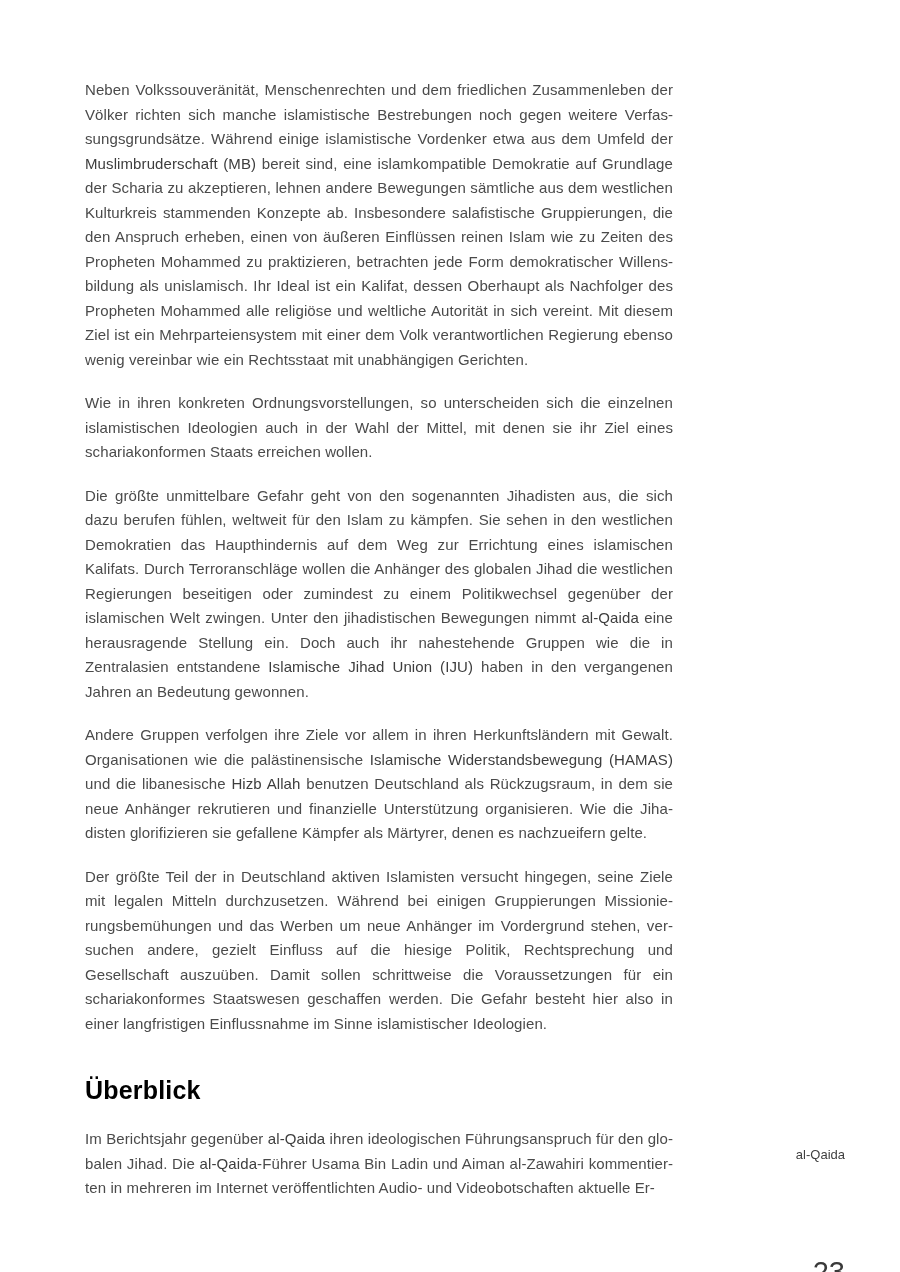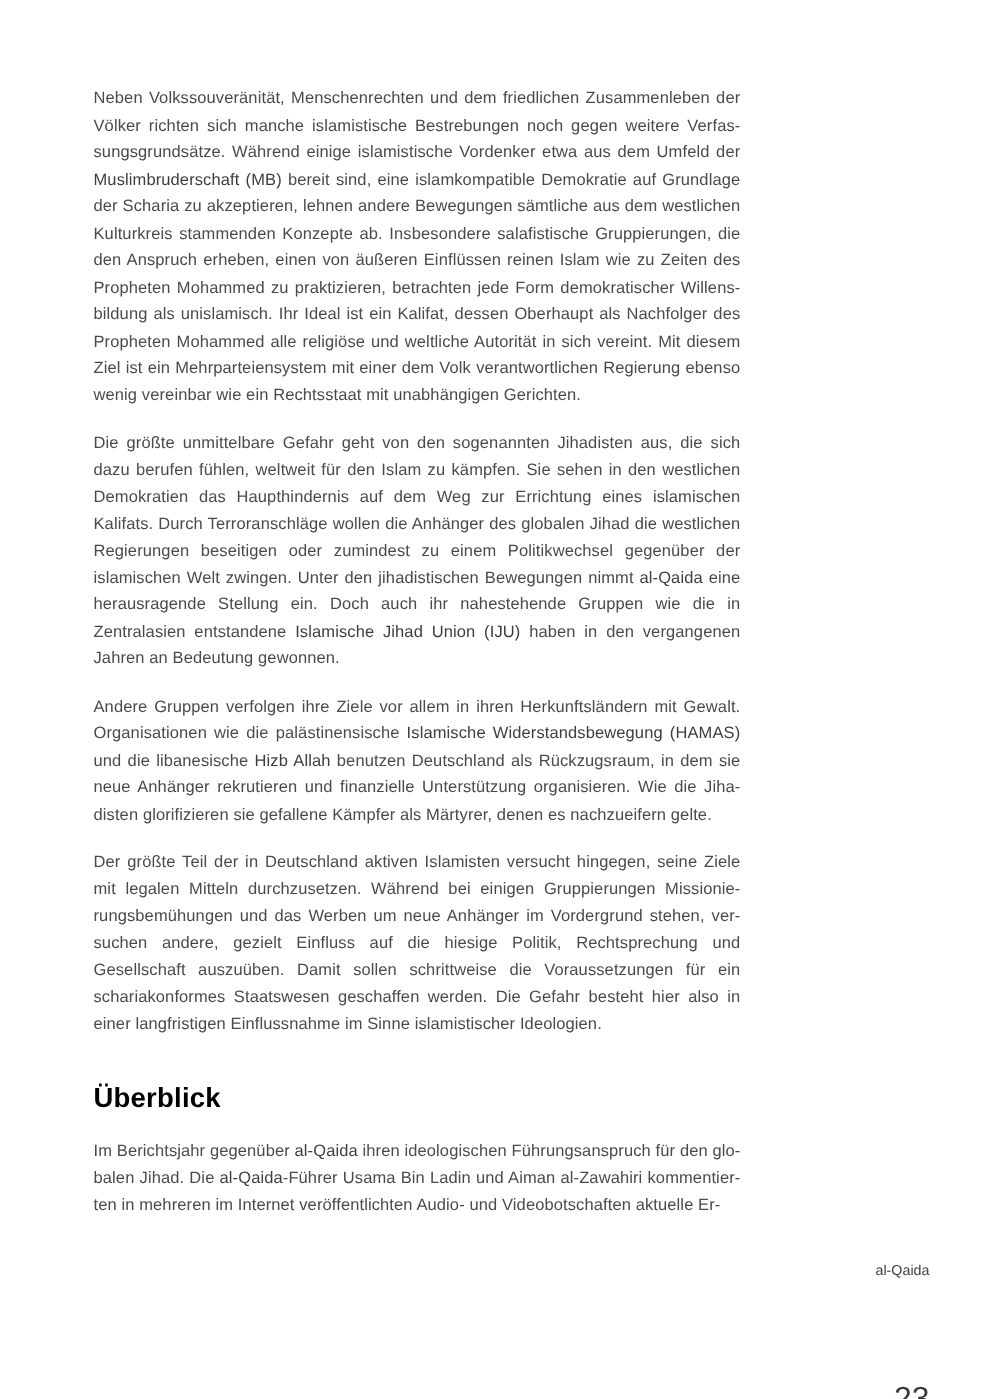--- a/index.html
+++ b/index.html
@@ -78,20 +78,21 @@
     color: #3a3a3a;
   }
 </style>
 </head>
 <body>
 
 <div class="page">
 
   <main class="content">
     <p><span>Neben Volkssouveränität, Menschenrechten und dem friedlichen Zusammenleben der Völker richten sich manche islamistische Bestrebungen noch gegen weitere Verfas­sungsgrundsätze. Während einige islamistische Vordenker etwa aus dem Umfeld der </span><b>Muslimbruderschaft (MB)</b><span> bereit sind, eine islamkompatible Demokratie auf Grundlage der Scharia zu akzeptieren, lehnen andere Bewegungen sämtliche aus dem westlichen Kulturkreis stammenden Konzepte ab. Insbesondere salafistische Gruppierungen, die den Anspruch erheben, einen von äußeren Einflüssen reinen Islam wie zu Zeiten des Propheten Mohammed zu praktizieren, betrachten jede Form demokratischer Willens­bildung als unislamisch. Ihr Ideal ist ein Kalifat, dessen Oberhaupt als Nachfolger des Propheten Mohammed alle religiöse und weltliche Autorität in sich vereint. Mit diesem Ziel ist ein Mehrparteiensystem mit einer dem Volk verantwortlichen Regierung ebenso wenig vereinbar wie ein Rechtsstaat mit unabhängigen Gerichten.</span></p>
+    <p><span>Wie in ihren konkreten Ordnungsvorstellungen, so unterscheiden sich die einzelnen islamistischen Ideologien auch in der Wahl der Mittel, mit denen sie ihr Ziel eines scharia­konformen Staats erreichen wollen.</span></p>
     <p><span>Die größte unmittelbare Gefahr geht von den sogenannten Jihadisten aus, die sich dazu berufen fühlen, weltweit für den Islam zu kämpfen. Sie sehen in den westlichen Demo­kratien das Haupthindernis auf dem Weg zur Errichtung eines islamischen Kalifats. Durch Terroranschläge wollen die Anhänger des globalen Jihad die westlichen Regierungen be­seitigen oder zumindest zu einem Politikwechsel gegenüber der islamischen Welt zwin­gen. Unter den jihadistischen Bewegungen nimmt </span><b>al-Qaida</b><span> eine herausragende Stellung ein. Doch auch ihr nahestehende Gruppen wie die in Zentralasien entstandene </span><b>Islami­sche Jihad Union (IJU)</b><span> haben in den vergangenen Jahren an Bedeutung gewonnen.</span></p>
     <p><span>Andere Gruppen verfolgen ihre Ziele vor allem in ihren Herkunftsländern mit Gewalt. Organisationen wie die palästinensische </span><b>Islamische Widerstandsbewegung (HAMAS)</b><span> und die libanesische </span><b>Hizb Allah</b><span> benutzen Deutschland als Rückzugsraum, in dem sie neue Anhänger rekrutieren und finanzielle Unterstützung organisieren. Wie die Jiha­disten glorifizieren sie gefallene Kämpfer als Märtyrer, denen es nachzueifern gelte.</span></p>
     <p><span>Der größte Teil der in Deutschland aktiven Islamisten versucht hingegen, seine Ziele mit legalen Mitteln durchzusetzen. Während bei einigen Gruppierungen Missionie­rungsbemühungen und das Werben um neue Anhänger im Vordergrund stehen, ver­suchen andere, gezielt Einfluss auf die hiesige Politik, Rechtsprechung und Gesellschaft auszuüben. Damit sollen schrittweise die Voraussetzungen für ein schariakonformes Staatswesen geschaffen werden. Die Gefahr besteht hier also in einer langfristigen Ein­flussnahme im Sinne islamistischer Ideologien.</span></p>
     <h1 class="section-heading">Überblick</h1>
     <p><span>Im Berichtsjahr gegenüber </span><b>al-Qaida</b><span> ihren ideologischen Führungsanspruch für den glo­balen Jihad. Die </span><b>al-Qaida</b><span>-Führer Usama Bin Ladin und Aiman al-Zawahiri kommentier­ten in mehreren im Internet veröffentlichten Audio- und Videobotschaften aktuelle Er-</span></p>
   </main>
 
   <aside class="margin-note">al-Qaida</aside>
 
   <footer class="page-footer">

